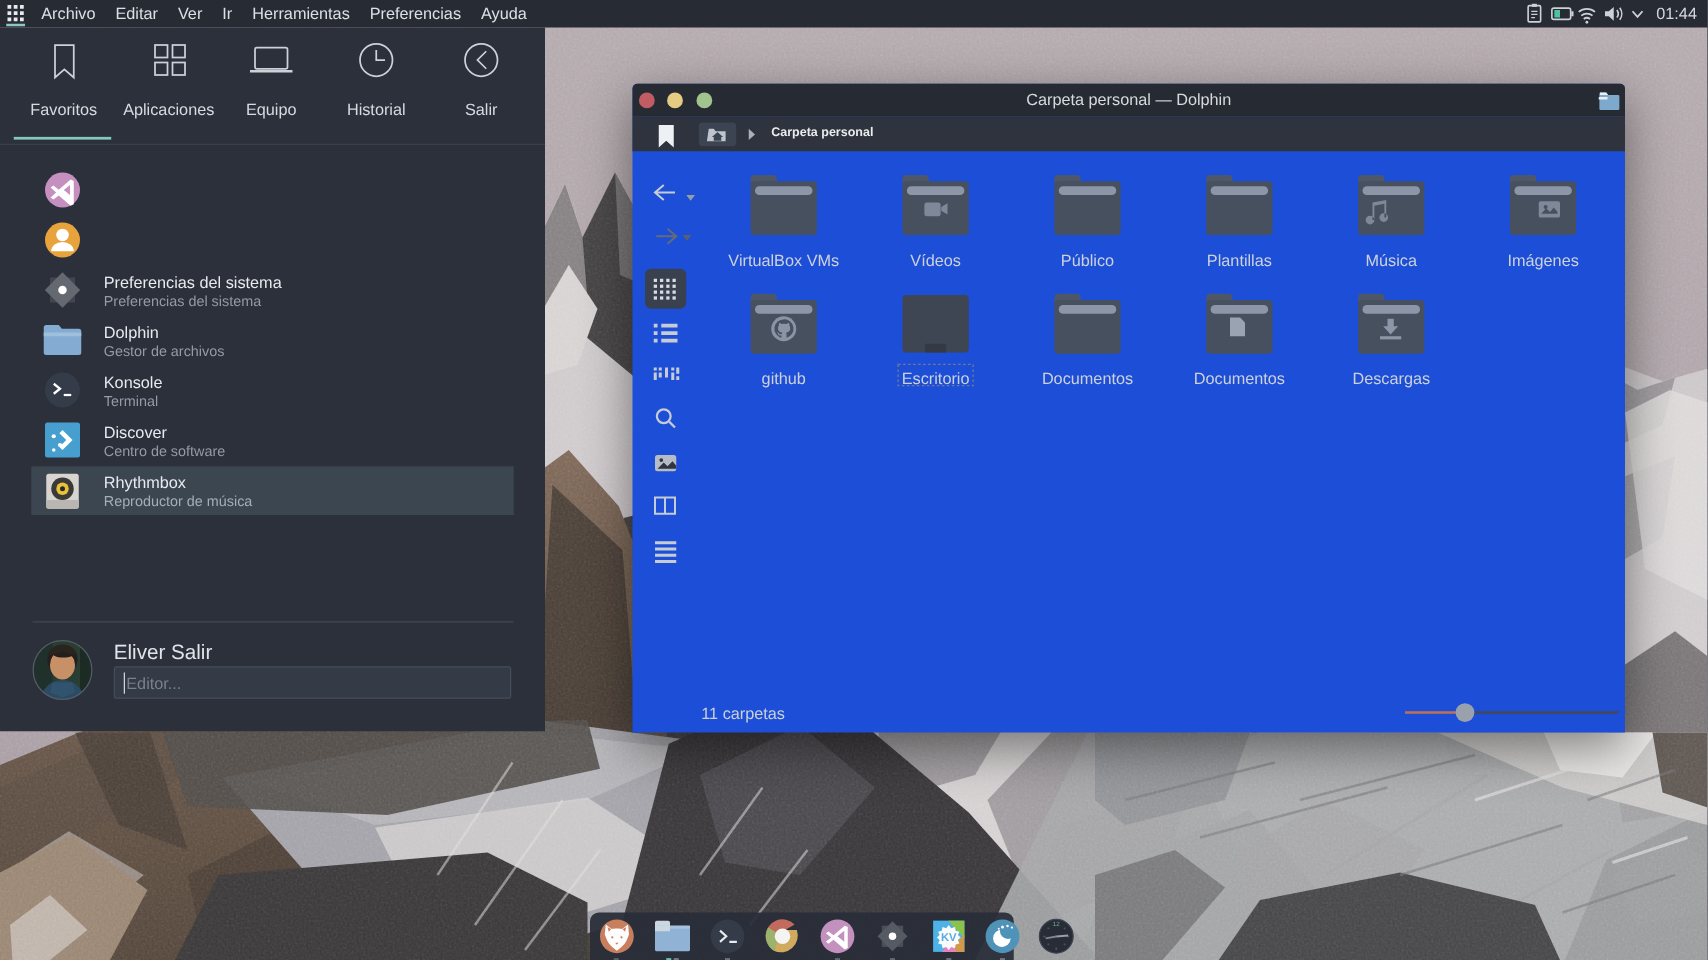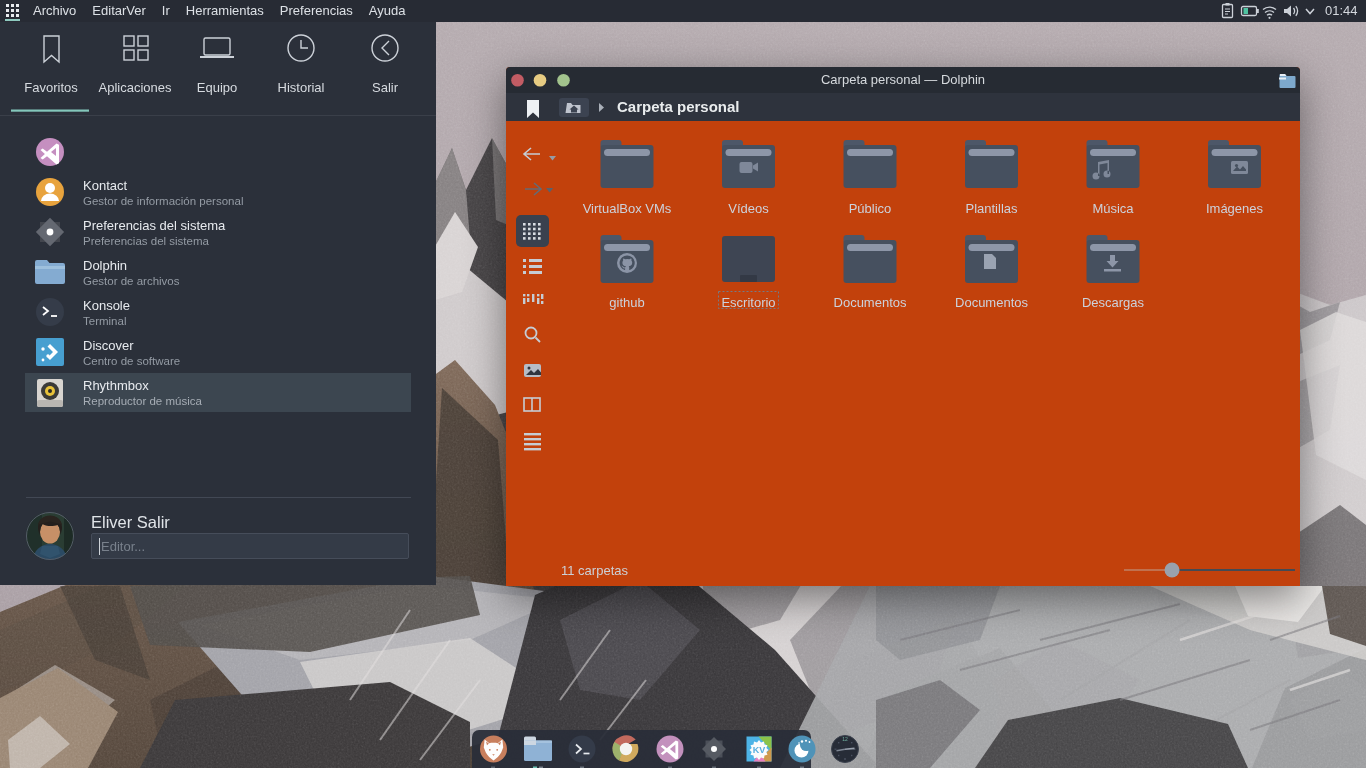--- a/index.html
+++ b/index.html
@@ -123,21 +123,21 @@
 <rect x="6" y="9" width="3" height="3"></rect>
       <rect x="11" y="9" width="3" height="3"></rect>
       <rect x="16" y="9" width="3" height="3"></rect>
 <rect x="6" y="14" width="3" height="3"></rect>
       <rect x="11" y="14" width="3" height="3"></rect>
       <rect x="16" y="14" width="3" height="3"></rect>
 </g>
 <rect x="5" y="19" width="15" height="2" fill="#8ecabf"></rect>
 </svg>
 <div class="abs" style="left:33px;top:0;height:22px;line-height:22px;color:#dce0e5;font-size:13px">
-<span>Archivo</span><span style="margin-left:16px">Editar</span><span style="">Ver</span><span style="margin-left:16px">Ir</span><span style="margin-left:16px">Herramientas</span><span style="margin-left:16px">Preferencias</span><span style="margin-left:16px">Ayuda</span>
+<span>Archivo</span><span style="margin-left:16px">Editar</span><span style="margin-left:16px">Ver</span><span style="margin-left:16px">Ir</span><span style="margin-left:16px">Herramientas</span><span style="margin-left:16px">Preferencias</span><span style="margin-left:16px">Ayuda</span>
 </div>
 <div class="abs" style="left:1325px;top:0;height:22px;line-height:22px;color:#d4d8de;font-size:13px">01:44</div>
 
 <div class="abs" id="launcher" style="left:0;top:22px;width:436px;height:563px;background:#2b303a">
 <svg class="abs" style="left:0;top:0" width="436" height="563" viewBox="0 0 436 563">
 
 <g stroke="#ccd1d8" stroke-width="1.4" fill="none">
 <path d="M44,14 h15 v26 l-7.5,-6.5 L44,40 Z"></path>
 <g>
           <rect x="124" y="14" width="10" height="10"></rect>
@@ -215,35 +215,34 @@
 </svg>
 
 <div class="abs" style="left:0;top:58px;width:436px;color:#d7dbe0;font-size:13px">
 <span class="abs" style="left:51px;transform:translateX(-50%)">Favoritos</span>
 <span class="abs" style="left:135px;transform:translateX(-50%)">Aplicaciones</span>
 <span class="abs" style="left:217px;transform:translateX(-50%)">Equipo</span>
 <span class="abs" style="left:301px;transform:translateX(-50%)">Historial</span>
 <span class="abs" style="left:385px;transform:translateX(-50%)">Salir</span>
 </div>
 
-<div class="abs" style="left:83px;top:156px;color:#e7eaee;font-size:13px">Kontact<br><span style="font-size:11.5px;color:#949ba4">Gestor de información personal</span></div>
 <div class="abs" style="left:83px;top:196px;color:#e7eaee;font-size:13px">Preferencias del sistema<br><span style="font-size:11.5px;color:#949ba4">Preferencias del sistema</span></div>
 <div class="abs" style="left:83px;top:236px;color:#e7eaee;font-size:13px">Dolphin<br><span style="font-size:11.5px;color:#949ba4">Gestor de archivos</span></div>
 <div class="abs" style="left:83px;top:276px;color:#e7eaee;font-size:13px">Konsole<br><span style="font-size:11.5px;color:#949ba4">Terminal</span></div>
 <div class="abs" style="left:83px;top:316px;color:#e7eaee;font-size:13px">Discover<br><span style="font-size:11.5px;color:#949ba4">Centro de software</span></div>
 <div class="abs" style="left:83px;top:356px;color:#e7eaee;font-size:13px">Rhythmbox<br><span style="font-size:11.5px;color:#a6adb5">Reproductor de música</span></div>
 
 <div class="abs" style="left:91px;top:491px;color:#e0e4e8;font-size:16.5px">Eliver Salir</div>
 <div class="abs" style="left:91px;top:511px;width:318px;height:26px;background:#343b47;border:1px solid #464d5a;border-radius:2px">
 <span class="abs" style="left:9px;top:5px;font-size:13px;color:#79818c">Editor...</span>
 <span class="abs" style="left:7px;top:4px;width:1px;height:17px;background:#cfd4da"></span>
 </div>
 </div>
 
-<div class="abs" id="dolphin" style="left:506px;top:67px;width:794px;height:519px;background:#c2410c;border-radius:4px 4px 0 0;box-shadow:0 12px 40px rgba(0,0,0,.45)">
+<div class="abs" id="dolphin" style="left:506px;top:67px;width:794px;height:519px;background:#1d4ed8;border-radius:4px 4px 0 0;box-shadow:0 12px 40px rgba(0,0,0,.45)">
 <div class="abs" style="left:0;top:0;width:794px;height:26px;background:#262b33;border-radius:4px 4px 0 0"></div>
 <div class="abs" style="left:0;top:26px;width:794px;height:28px;background:#2e333d"></div>
 <div class="abs" style="left:0;top:0;width:794px;height:26px;text-align:center;line-height:26px;color:#d6dade;font-size:13px">Carpeta personal — Dolphin</div>
 <svg class="abs" style="left:0;top:0" width="794" height="519" viewBox="0 0 794 519">
 
 <circle cx="11.5" cy="13.3" r="6.3" fill="#c25c64"></circle>
 <circle cx="34" cy="13.3" r="6.3" fill="#e6cb82"></circle>
 <circle cx="57.5" cy="13.3" r="6.3" fill="#a2c38d"></circle>
 
 <path d="M774,7 h5 l1.5,2 h8 a1,1 0 0 1 1,1 v10 a1,1 0 0 1 -1,1 h-14 a1,1 0 0 1 -1,-1 v-12 a1,1 0 0 1 1,-1 Z" fill="#7da9cd"></path>
@@ -364,21 +363,21 @@
 </g>
 
 <rect x="212.5" y="224.5" width="60" height="17" fill="none" stroke="#747b86" stroke-width="1" stroke-dasharray="2,2"></rect>
 </g>
 
 <rect x="618" y="502" width="46" height="2" fill="#c0714f"></rect>
 <rect x="664" y="502" width="125" height="2" fill="#444a54"></rect>
 <circle cx="666" cy="503" r="7.5" fill="#99a1ac"></circle>
 </svg>
 
-<div class="abs" style="left:111px;top:26px;height:28px;line-height:28px;color:#e9eced;font-size:15px;font-weight:bold">Carpeta personal</div>
+<div class="abs" style="left:111px;top:26px;height:28px;line-height:28px;color:#e9eced;font-size:10px;font-weight:bold">Carpeta personal</div>
 
 <div class="abs" style="left:0;top:134px;width:794px;color:#ccd2dc;font-size:13px">
 <span class="abs" style="left:121px;transform:translateX(-50%);white-space:nowrap">VirtualBox VMs</span>
 <span class="abs" style="left:242.5px;transform:translateX(-50%)">Vídeos</span>
 <span class="abs" style="left:364px;transform:translateX(-50%)">Público</span>
 <span class="abs" style="left:485.5px;transform:translateX(-50%)">Plantillas</span>
 <span class="abs" style="left:607px;transform:translateX(-50%)">Música</span>
 <span class="abs" style="left:728.5px;transform:translateX(-50%)">Imágenes</span>
 </div>
 <div class="abs" style="left:0;top:228px;width:794px;color:#ccd2dc;font-size:13px">

